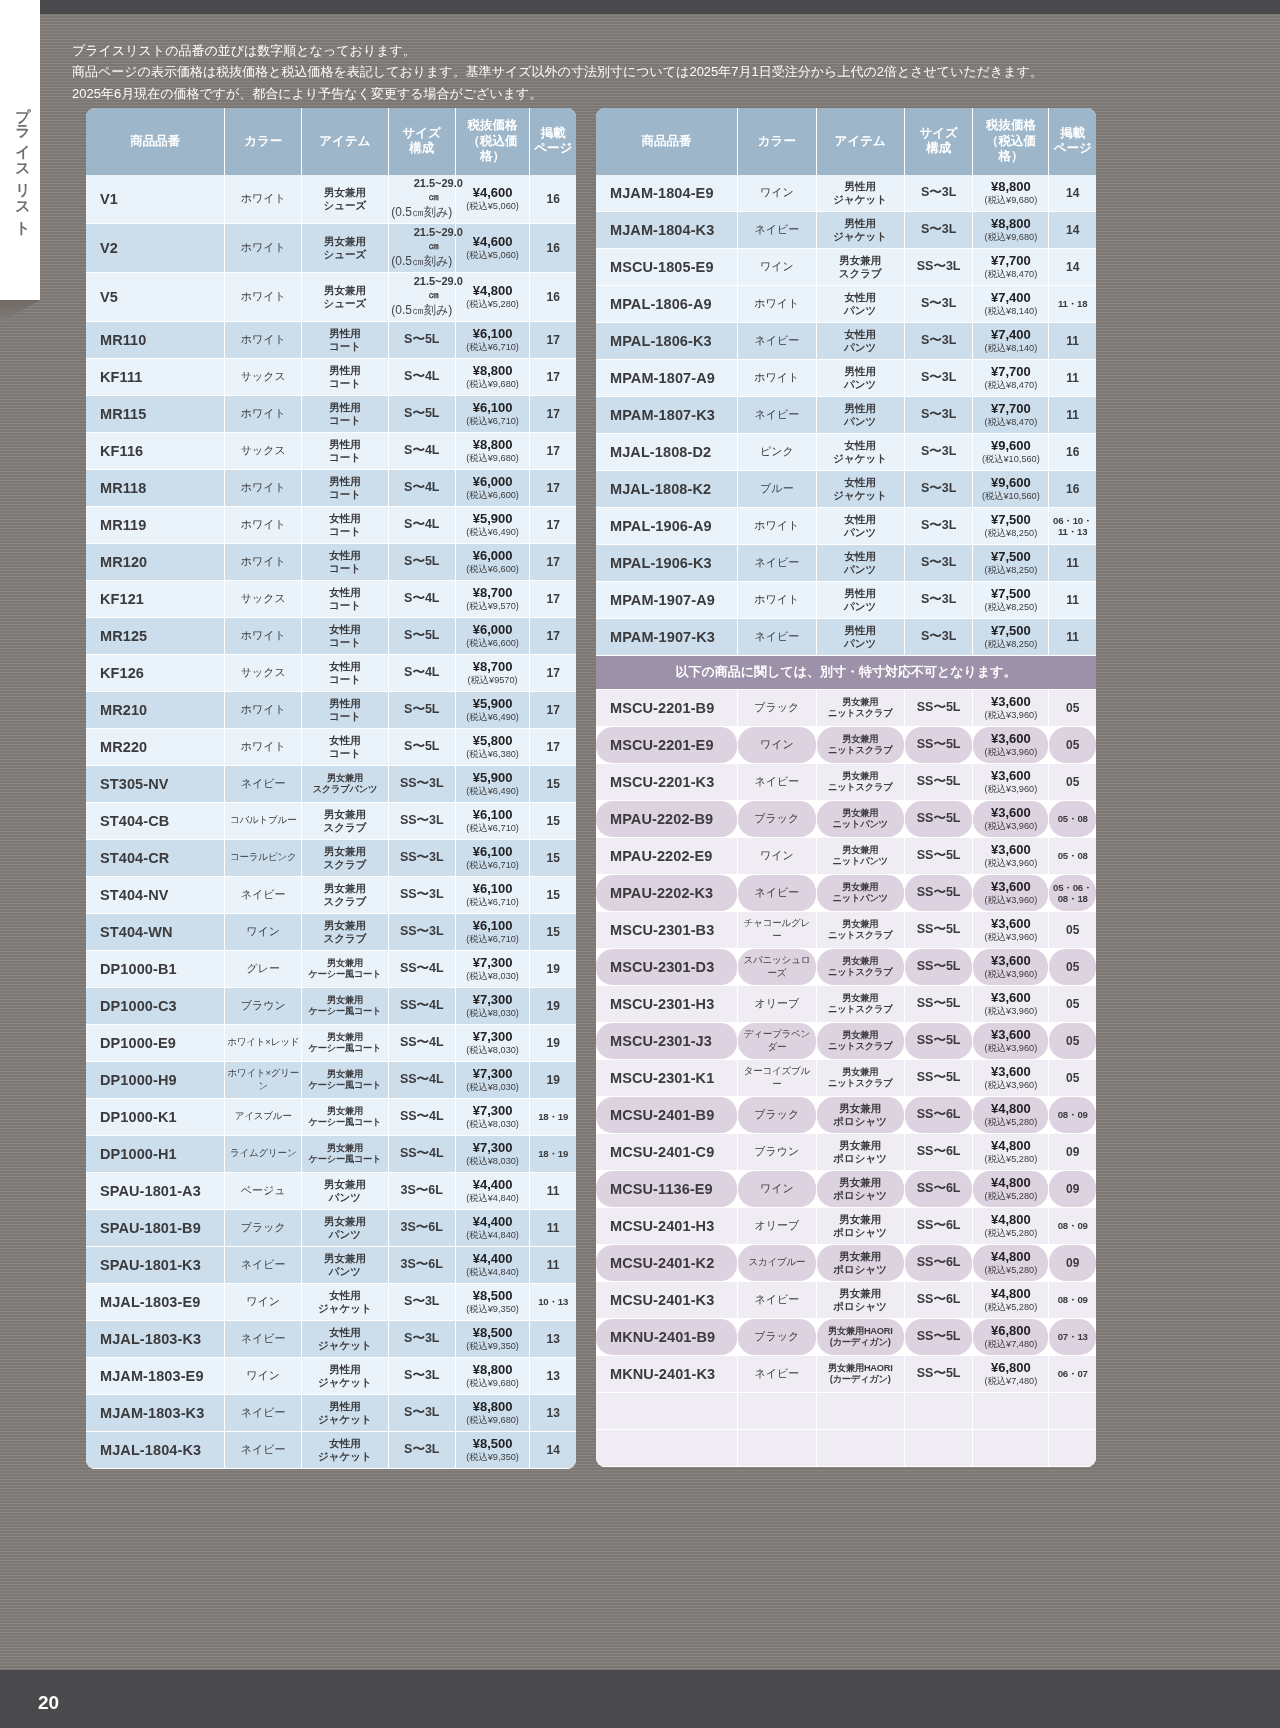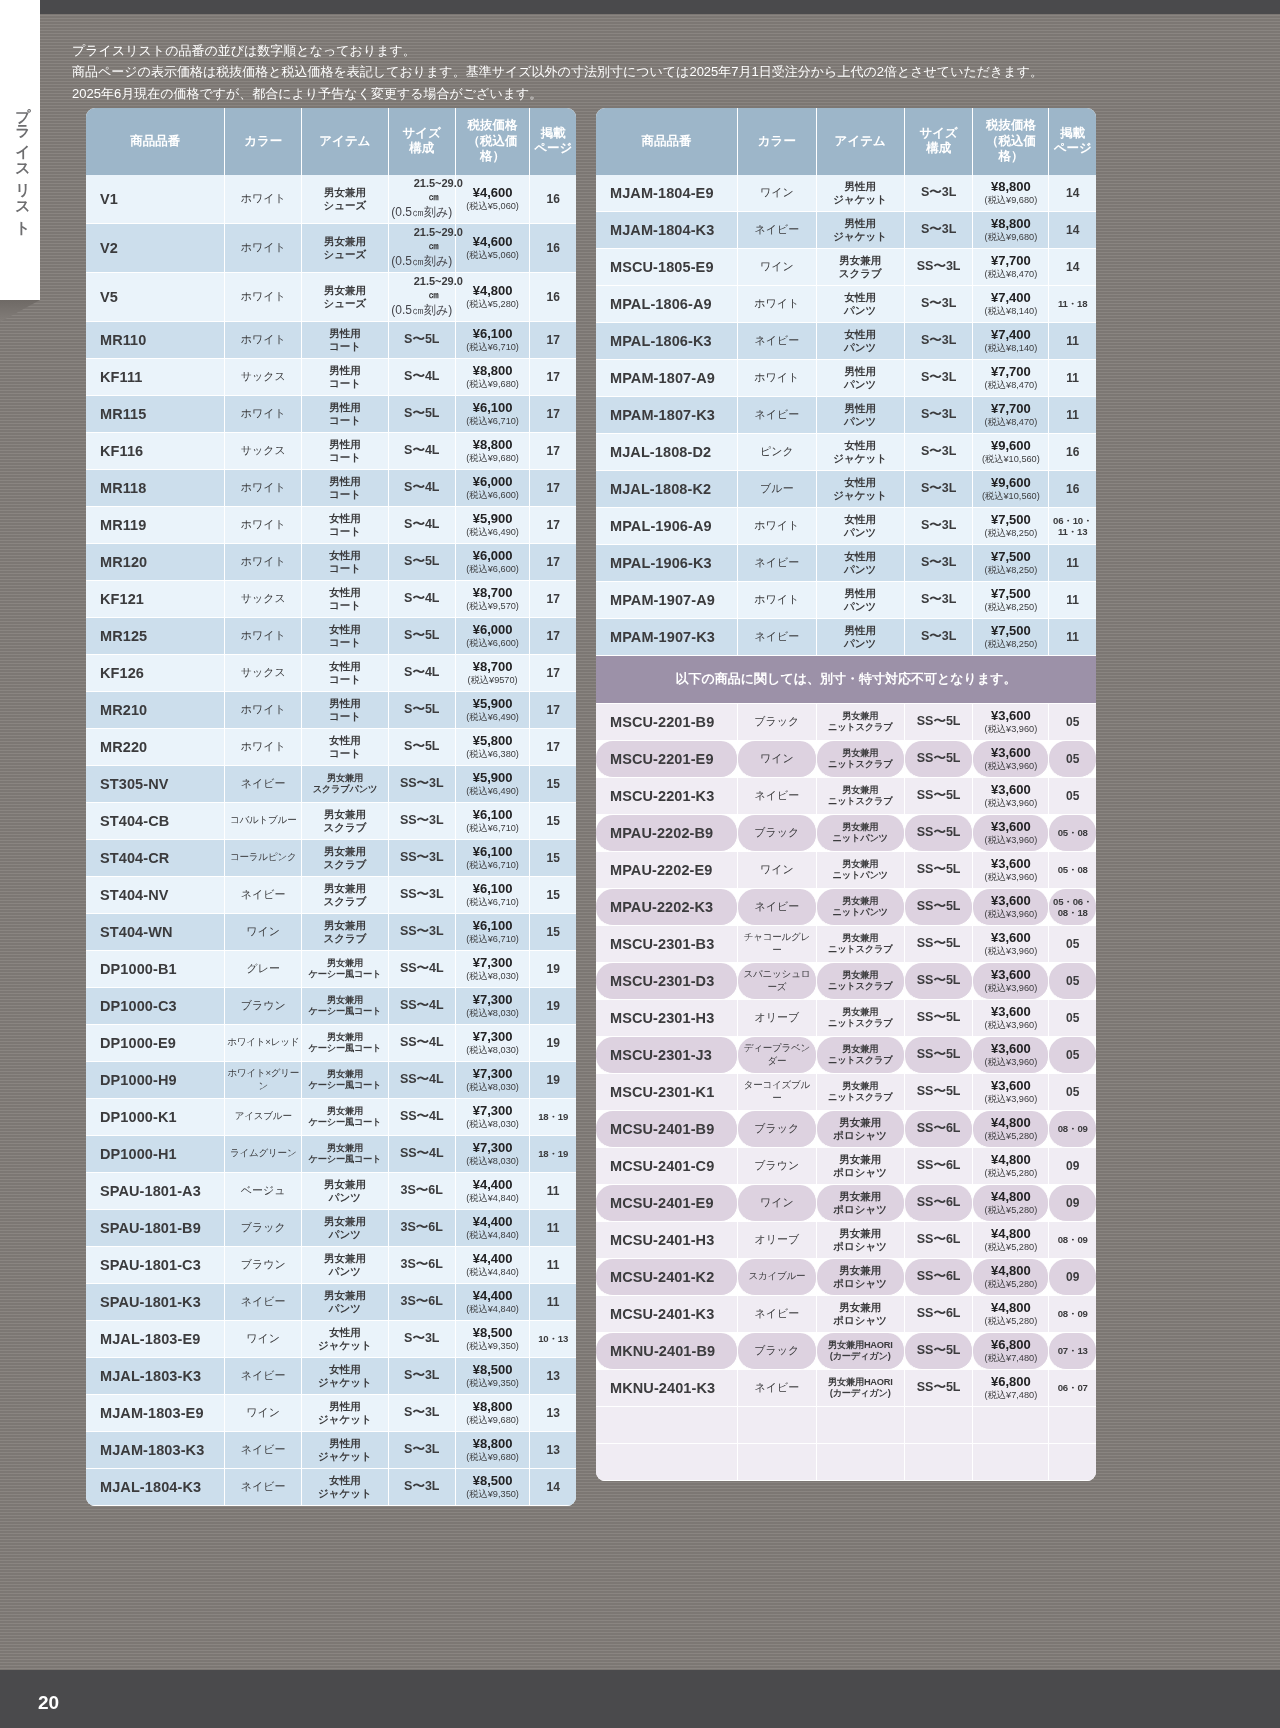--- a/index.html
+++ b/index.html
@@ -125,21 +125,21 @@
   .price-sub { font-size: 9.2px; font-weight: 400; display: block; color: #3b3b3d; line-height: 1.15; }
   .page { font-size: 12px; font-weight: 600; color: #333335; }
   .page.small { font-size: 9.6px; letter-spacing: -0.2px; line-height: 1.15; }
 
   
   tr.notice td {
     background: #9c91a8;
     color: #ffffff;
     font-size: 13px;
     font-weight: 700;
-    height: 48px;
+    height: 34px;
     border-right: none;
   }
   
   tr.filler td { background: #f0ecf3; height: 37px; }
 
   
   .folio {
     position: absolute; left: 38px; bottom: 14px;
     color: #ffffff; font-size: 19px; font-weight: 600;
   }
@@ -499,31 +499,20 @@
           <td class="code">SPAU-1801-B9</td>
           <td class="color">ブラック</td>
           <td class="item">男女兼用<br>パンツ</td>
           <td class="size">3S〜6L</td>
           <td>
             <span class="price-main">¥4,400</span>
             <span class="price-sub">(税込¥4,840)</span>
           </td>
           <td class="page">11</td>
         </tr>
-        <tr class="odd">
-          <td class="code">SPAU-1801-C3</td>
-          <td class="color">ブラウン</td>
-          <td class="item">男女兼用<br>パンツ</td>
-          <td class="size">3S〜6L</td>
-          <td>
-            <span class="price-main">¥4,400</span>
-            <span class="price-sub">(税込¥4,840)</span>
-          </td>
-          <td class="page">11</td>
-        </tr>
         <tr class="even">
           <td class="code">SPAU-1801-K3</td>
           <td class="color">ネイビー</td>
           <td class="item">男女兼用<br>パンツ</td>
           <td class="size">3S〜6L</td>
           <td>
             <span class="price-main">¥4,400</span>
             <span class="price-sub">(税込¥4,840)</span>
           </td>
           <td class="page">11</td>
@@ -900,21 +889,21 @@
           <td class="color">ブラウン</td>
           <td class="item">男女兼用<br>ポロシャツ</td>
           <td class="size">SS〜6L</td>
           <td>
             <span class="price-main">¥4,800</span>
             <span class="price-sub">(税込¥5,280)</span>
           </td>
           <td class="page">09</td>
         </tr>
         <tr class="even alt">
-          <td class="code">MCSU-2401-E9</td>
+          <td class="code">MCSU-1136-E9</td>
           <td class="color">ワイン</td>
           <td class="item">男女兼用<br>ポロシャツ</td>
           <td class="size">SS〜6L</td>
           <td>
             <span class="price-main">¥4,800</span>
             <span class="price-sub">(税込¥5,280)</span>
           </td>
           <td class="page">09</td>
         </tr>
         <tr class="odd alt">

